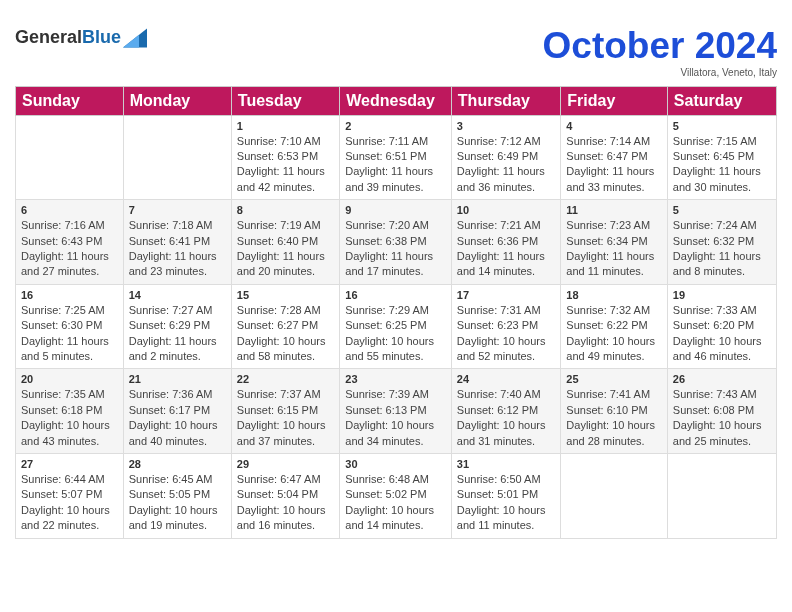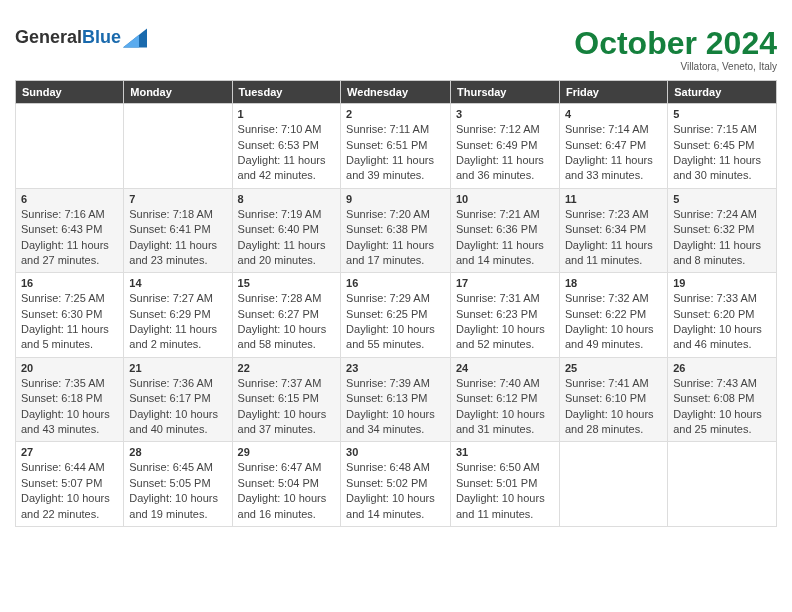--- a/index.html
+++ b/index.html
@@ -34,40 +34,40 @@
     .logo-blue { color: #1a6aad; }
     .logo-icon {
       width: 24px;
       height: 24px;
       margin-left: 2px;
     }
     .title-block {
       text-align: right;
     }
     .month-title {
-      font-size: 32px;
-      font-weight: bold;
-      color: #15803d;
+      font-size: 37px;
+      font-weight: bold;
+      color: #1d4ed8;
       line-height: 1.1;
     }
     .subtitle {
       font-size: 10px;
       color: #555;
     }
     .calendar {
       width: 100%;
       border-collapse: collapse;
       font-size: 9px;
     }
     .calendar th {
-      background-color: #404040;
+      background-color: #be185d;
       color: white;
       text-align: left;
       padding: 5px 6px;
-      font-size: 11px;
+      font-size: 16px;
       font-weight: bold;
       border: 1px solid #ccc;
     }
     .calendar td {
       border: 1px solid #ddd;
       vertical-align: top;
       padding: 4px 5px;
       width: 113px;
       min-height: 72px;
       height: 80px;

